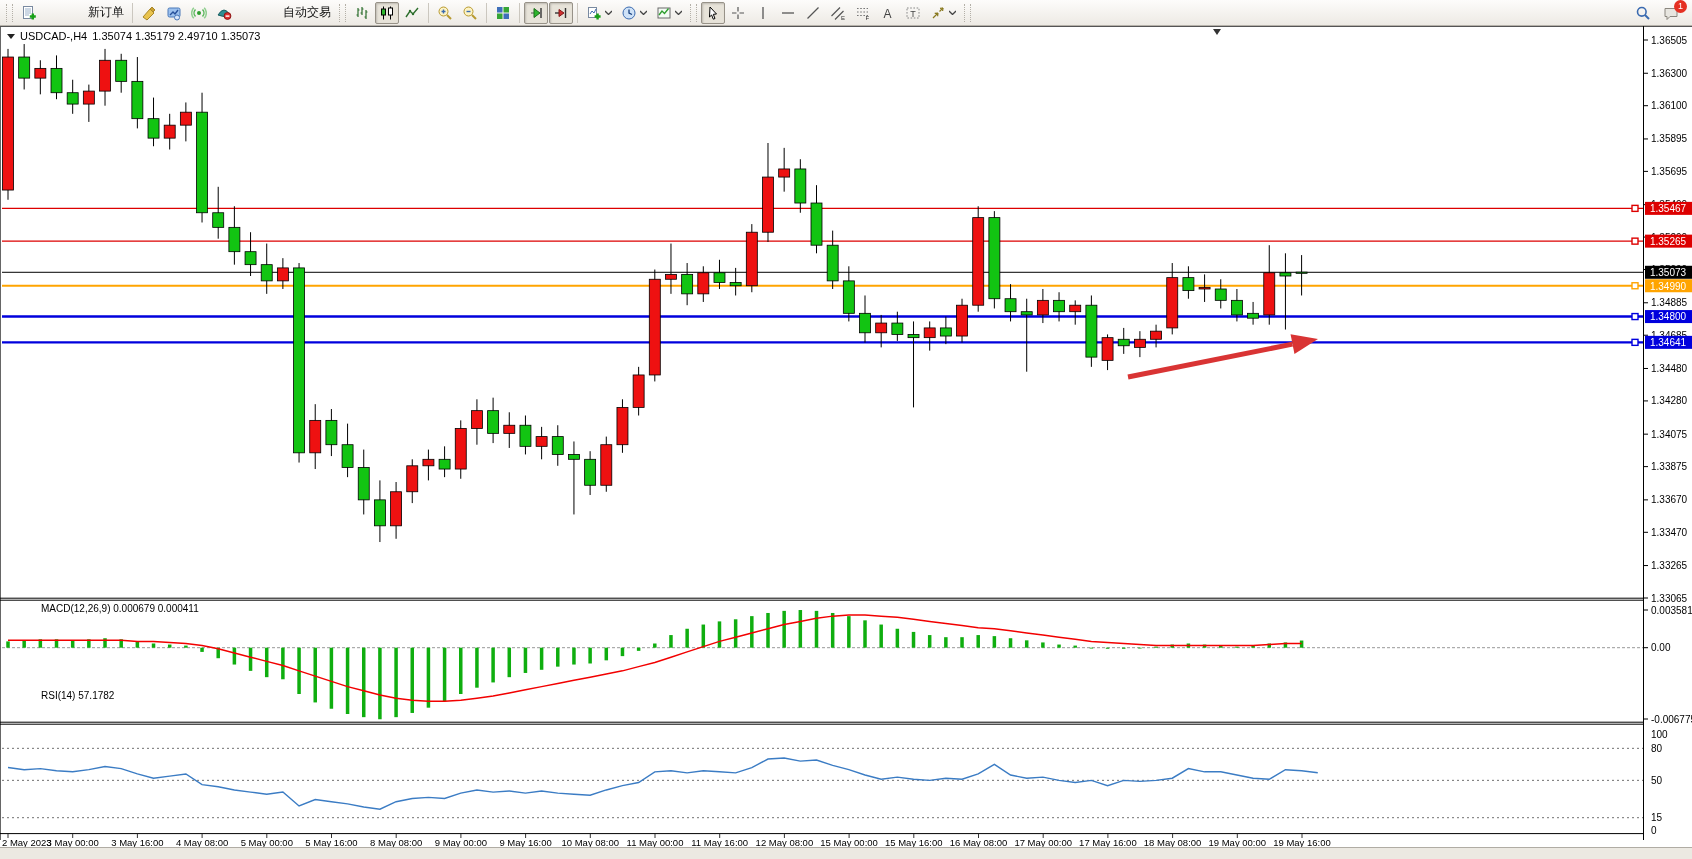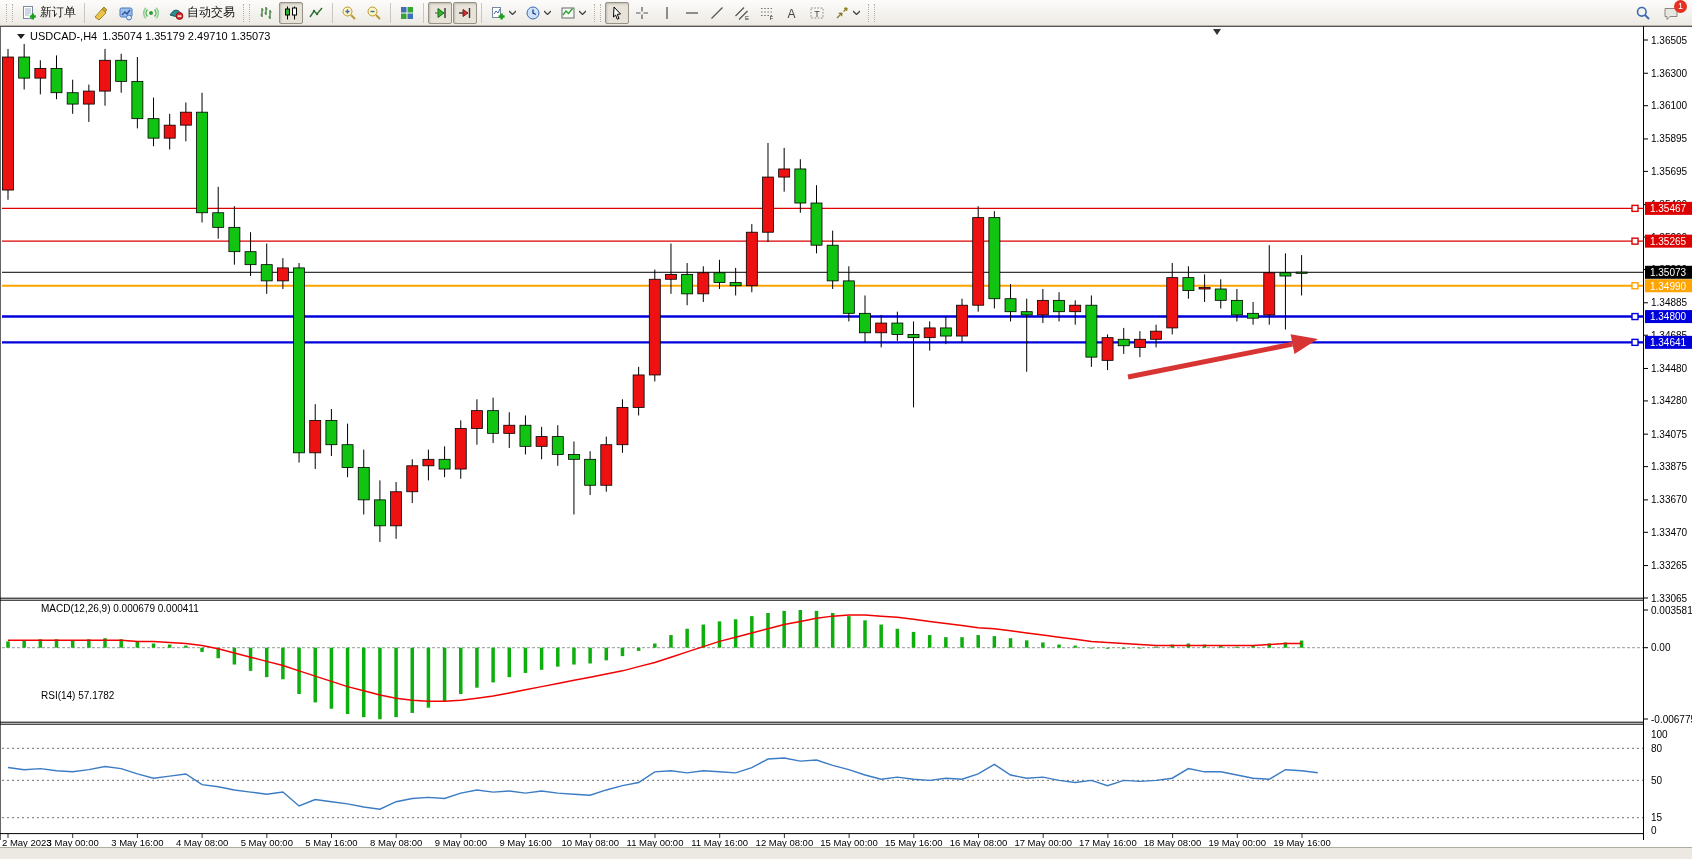--- a/index.html
+++ b/index.html
@@ -8,31 +8,31 @@
   .toolbar{position:absolute;top:0;left:0;width:1692px;height:26px;box-sizing:border-box;
     background:linear-gradient(#fdfcfb,#edeae4);border-bottom:1px solid #b6b2aa;
     display:flex;align-items:center;padding:0 3px;gap:1px;}
   .grip{width:5px;height:18px;border-left:1px dotted #b4b0a8;border-right:1px dotted #b4b0a8;margin:0 3px;}
   .sep{width:1px;height:20px;background:#cbc7bf;margin:0 3px;}
   .tb{height:22px;min-width:24px;display:flex;align-items:center;justify-content:center;gap:3px;
     background:transparent;border:1px solid transparent;border-radius:2px;padding:0 3px;
     font-size:12px;color:#222;cursor:default;}
   .tb.active{background:#e7e3d9;border:1px solid #979288;box-shadow:inset 1px 1px 2px rgba(0,0,0,.18);}
   .tb .ic{width:16px;height:16px;display:block;}
-  .tb .lbl{font-size:12px;color:#111;white-space:nowrap;}
+  .tb .lbl{font-size:12px;color:#111;white-space:nowrap;margin-left:48px;}
   .tb.tf{font-size:11px;color:#333;padding:1px 6px;min-width:26px;}
   .caret{width:7px;height:5px;display:block;}
   .right{margin-left:auto;display:flex;align-items:center;gap:4px;padding-right:6px;}
   .chatwrap{position:relative;}
   .badge{position:absolute;top:-2px;right:-4px;background:#e53022;color:#fff;border-radius:50%;
     width:13px;height:13px;font-size:9px;display:flex;align-items:center;justify-content:center;}
   
   .chartwrap{position:absolute;top:26px;left:0;width:1692px;height:821px;background:#fff;}
   #cv{position:absolute;top:0;left:0;}
-  .chart-title{position:absolute;left:17px;top:4px;font-size:11px;color:#000;display:flex;align-items:center;gap:5px;white-space:pre;}
+  .chart-title{position:absolute;left:7px;top:4px;font-size:11px;color:#000;display:flex;align-items:center;gap:5px;white-space:pre;}
   .tri{width:0;height:0;border-left:4px solid transparent;border-right:4px solid transparent;border-top:5px solid #222;display:inline-block;}
   .pane-label{position:absolute;left:5px;font-size:10px;color:#000;white-space:pre;padding-left:36px;}
   #macd-label{top:577px;}
   #rsi-label{top:664px;}
   .statusstrip{position:absolute;top:847px;left:0;width:1692px;height:12px;
     background:#ece9e2;border-top:1px solid #b0aca4;}
 </style>
 </head>
 <body>
 

